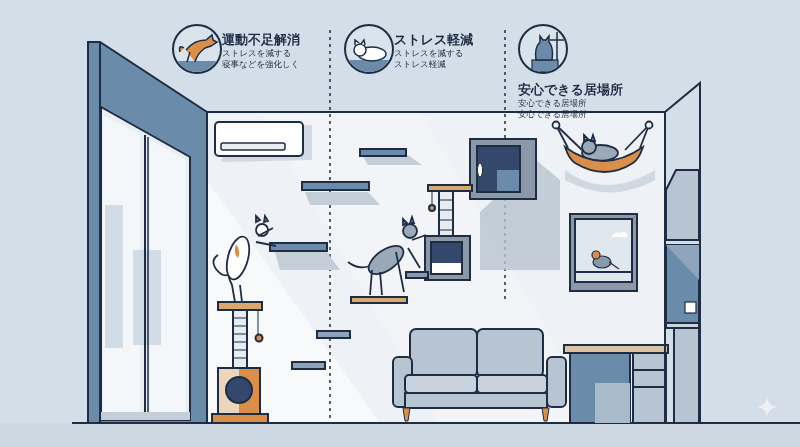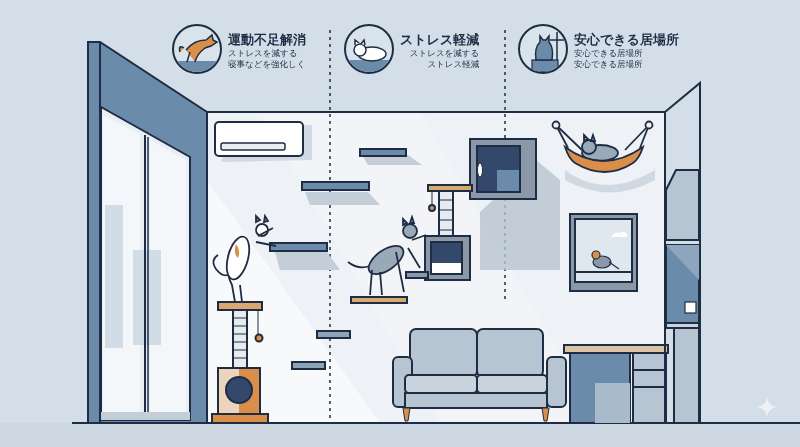--- a/index.html
+++ b/index.html
@@ -1,18 +1,18 @@
 <!DOCTYPE html>
 <html><head>
 <meta charset="utf-8">
 <style>
   html,body{margin:0;padding:0;}
   body{width:800px;height:447px;overflow:hidden;background:#d3dee8;font-family:"DejaVu Sans","Liberation Sans",sans-serif;position:relative;}
   #scene{position:absolute;left:0;top:0;width:800px;height:447px;}
-  .feature{position:absolute;top:24px;display:flex;align-items:flex-start;gap:6px;}
+  .feature{position:absolute;top:24px;display:flex;align-items:flex-start;}
   .feature .badge{width:50px;height:50px;border-radius:50%;border:2px solid #1f2d44;box-sizing:border-box;background:#d9e3ec;overflow:hidden;flex:0 0 auto;}
   .feature .txt{padding-top:8px;}
   .feature .title{font-weight:bold;font-size:13px;color:#1f2d44;line-height:16px;white-space:nowrap;}
   .feature .desc{font-size:8.5px;color:#1f2d44;line-height:11px;white-space:nowrap;}
   .sparkle{position:absolute;left:757px;top:397px;width:20px;height:20px;}
 </style>
 </head>
 <body>
 
 <svg id="scene" viewBox="0 0 800 447" xmlns="http://www.w3.org/2000/svg">
@@ -185,37 +185,37 @@
         <path d="M10,22 q-6,-4 -4,4 M12,24 q8,-10 20,-10 l6,-5 l1,5 l4,2 l-6,4 l-6,2 q-8,6 -10,14 M16,26 l-3,10" stroke="#1f2d44" stroke-width="1.5" fill="#d98e4a"></path>
       </svg>
   </div>
   <div class="txt">
     <div class="title">運動不足解消</div>
     <div class="desc">ストレスを減する</div>
     <div class="desc">寝事などを強化しく</div>
   </div>
 </div>
 
-<div class="feature" style="left:344px;text-align:right;">
+<div class="feature" style="left:344px;">
   <div class="badge">
     <svg width="46" height="46" viewBox="0 0 46 46">
         <rect x="0" y="34" width="46" height="12" fill="#6b8bab"></rect>
         <ellipse cx="26" cy="28" rx="14" ry="7" fill="#ffffff" stroke="#1f2d44" stroke-width="1.5"></ellipse>
         <circle cx="14" cy="24" r="6" fill="#ffffff" stroke="#1f2d44" stroke-width="1.5"></circle>
         <path d="M9,19 l0,-5 l4,3 M15,18 l3,-4 l1,5" stroke="#1f2d44" stroke-width="1.5" fill="#ffffff"></path>
       </svg>
   </div>
   <div class="txt">
     <div class="title">ストレス軽減</div>
     <div class="desc">ストレスを減する</div>
     <div class="desc">ストレス軽減</div>
   </div>
 </div>
 
-<div class="feature" style="left:518px;">
+<div class="feature" style="left:518px;flex-direction:column;">
   <div class="badge">
     <svg width="46" height="46" viewBox="0 0 46 46">
         <rect x="12" y="34" width="26" height="12" fill="#6b8bab" stroke="#1f2d44" stroke-width="1.2"></rect>
         <path d="M16,34 q-2,-12 4,-18 l0,-6 l3,4 l3,0 l3,-4 l0,6 q5,6 3,18z" fill="#6b8bab" stroke="#1f2d44" stroke-width="1.5"></path>
         <line x1="37" y1="6" x2="37" y2="34" stroke="#1f2d44" stroke-width="1.5"></line>
         <line x1="30" y1="14" x2="44" y2="14" stroke="#1f2d44" stroke-width="1.5"></line>
       </svg>
   </div>
   <div class="txt">
     <div class="title">安心できる居場所</div>

